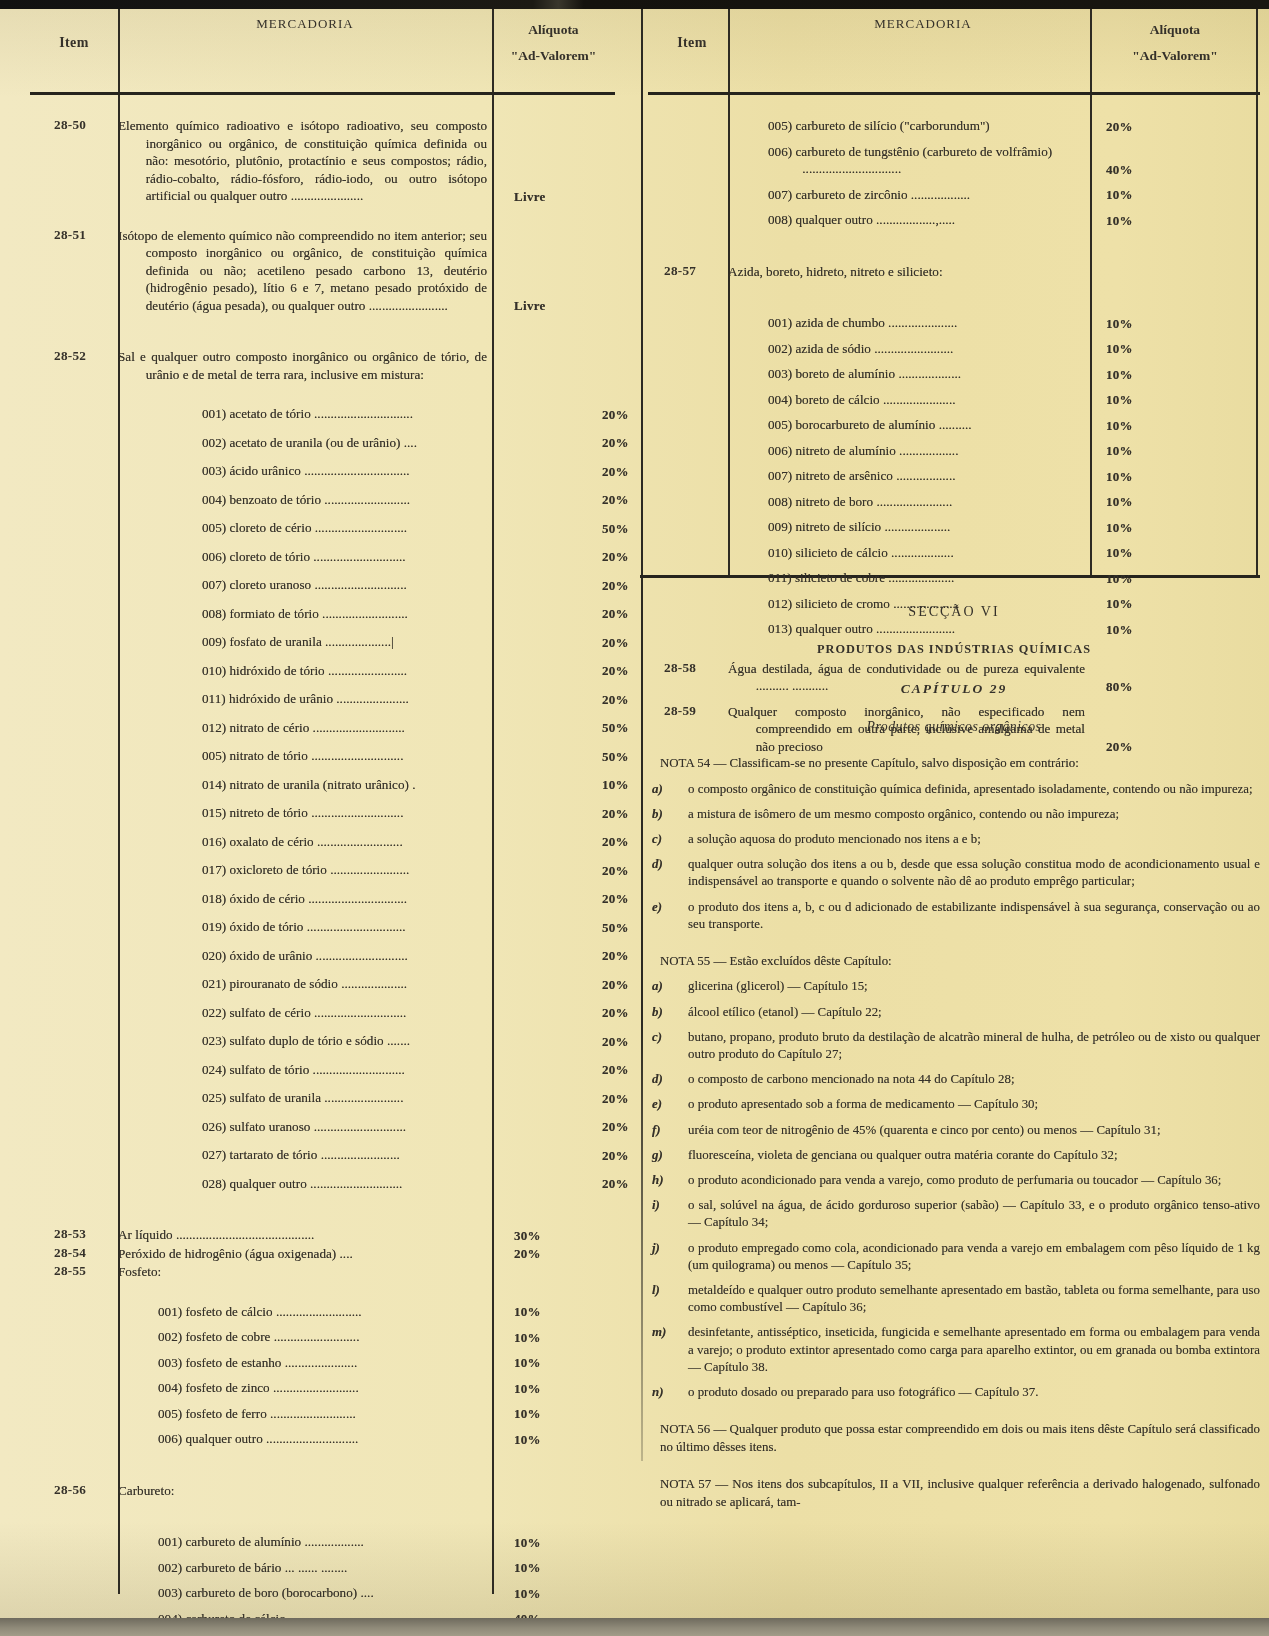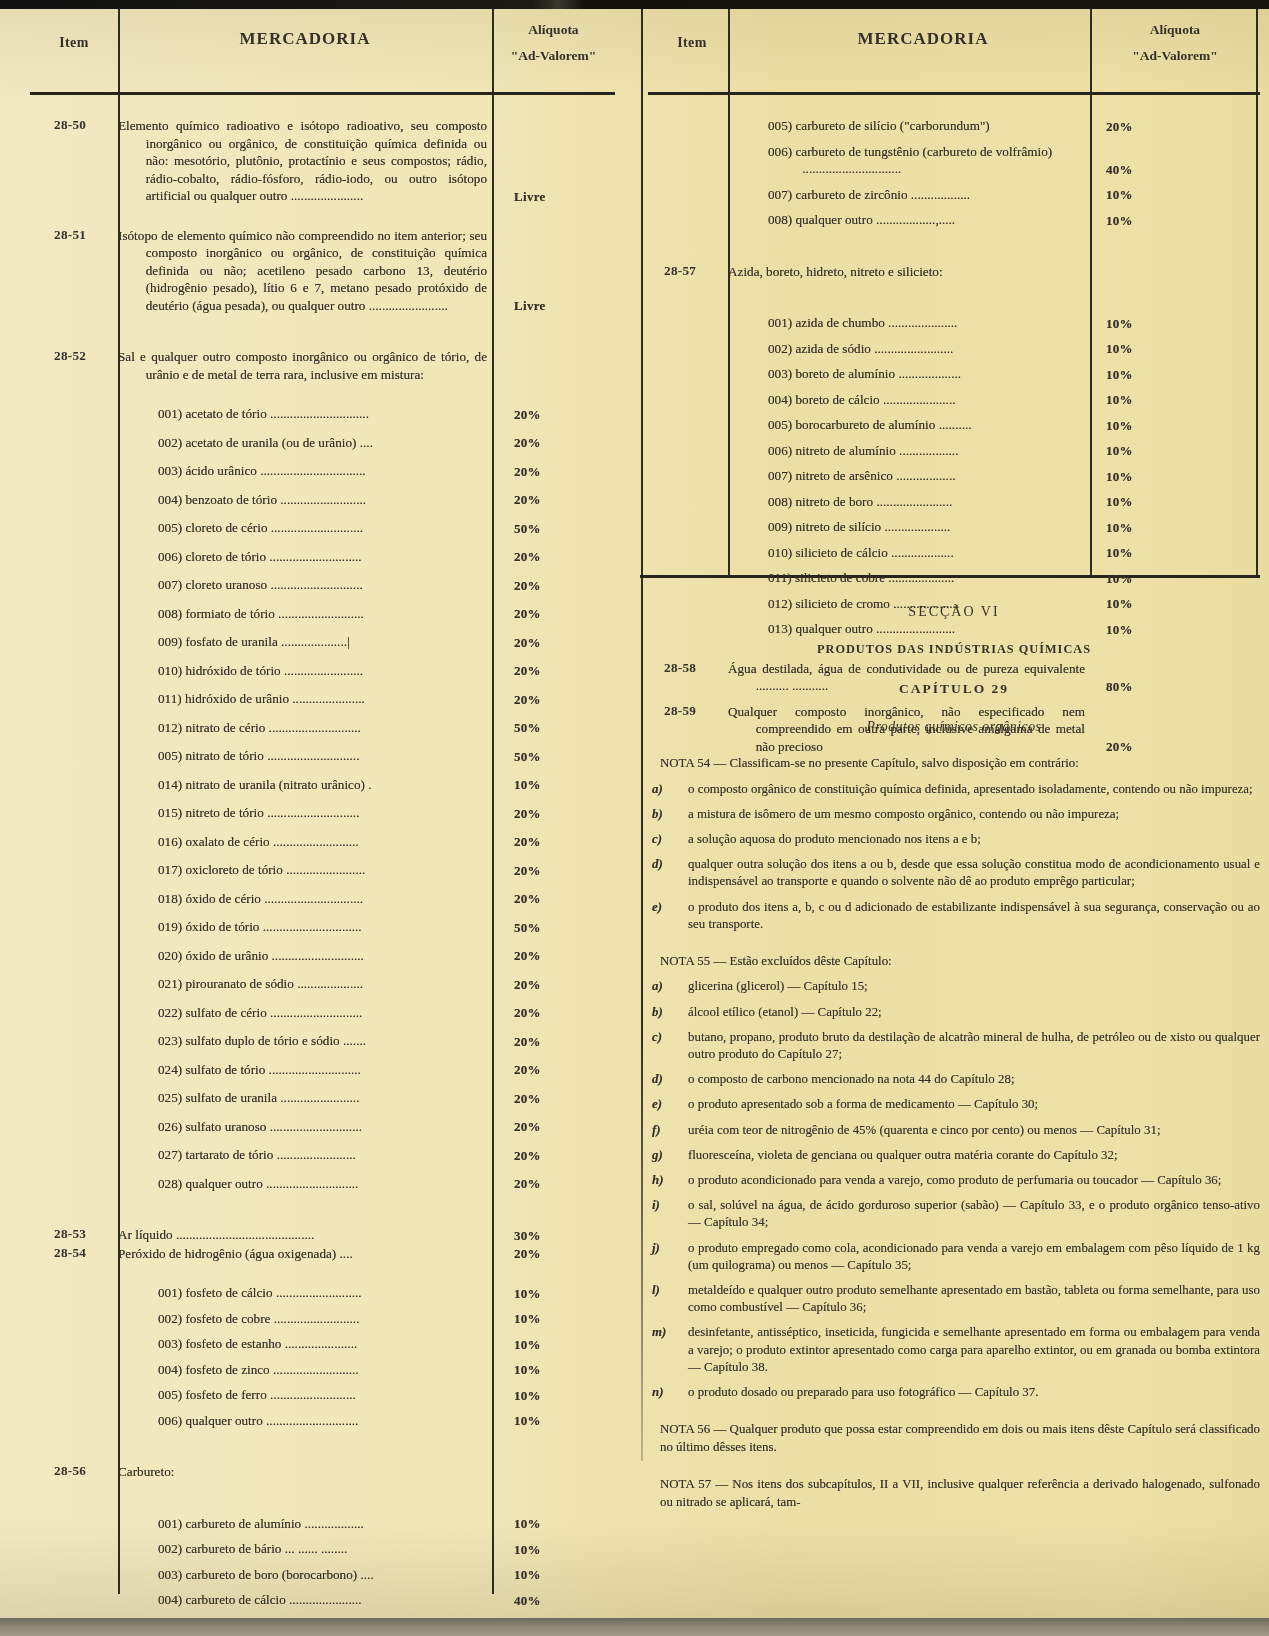--- a/index.html
+++ b/index.html
@@ -26,54 +26,54 @@
   #left-col .vrule.r1{left:88px;height:1585px;}
   #left-col .vrule.r2{left:462px;height:1585px;}
   #right-col .vrule.r1{left:80px;height:566px;}
   #right-col .vrule.r2{left:442px;height:566px;}
   #right-col .vrule.r3{left:608px;height:566px;}
   .hdr-rule{position:absolute;left:0;top:83px;width:100%;height:3px;background:#26241d;}
   .tbl-end-rule{position:absolute;left:-8px;top:566px;width:620px;height:3px;background:#26241d;}
 
   .thead{position:relative;height:86px;}
   .th-item{position:absolute;left:0;top:26px;width:88px;text-align:center;font-weight:700;font-size:14px;letter-spacing:.4px;}
-  .th-merc{position:absolute;left:88px;top:20px;width:374px;text-align:center;font-weight:700;font-size:17px;letter-spacing:1px;}
+  .th-merc{position:absolute;left:88px;top:7px;width:374px;text-align:center;font-weight:400;font-size:13px;letter-spacing:1px;}
   .th-aliq{position:absolute;top:8px;text-align:center;font-weight:700;font-size:13.5px;line-height:26px;}
   #left-col .th-aliq{left:462px;width:123px;}
   #right-col .th-aliq{left:442px;width:170px;}
 
   .tbody{position:relative;padding-top:18px;}
   .t-row{display:flex;align-items:flex-end;}
   .c-item{flex:0 0 88px;box-sizing:border-box;padding-left:24px;font-weight:700;font-size:13.2px;align-self:flex-start;letter-spacing:.3px;}
   #right-col .c-item{flex-basis:80px;padding-left:16px;}
   .c-desc{flex:0 0 374px;box-sizing:border-box;padding-right:5px;font-size:13.2px;line-height:17.5px;
     text-shadow:0 0 .5px rgba(45,40,28,.55);}
   #right-col .c-desc{flex-basis:362px;}
   .c-rate{box-sizing:border-box;font-weight:700;font-size:13px;padding-left:22px;letter-spacing:.3px;
     text-shadow:0 0 .5px rgba(45,40,28,.5);}
   #left-col .c-rate{flex:0 0 123px;}
   #right-col .c-rate{flex:0 0 170px;padding-left:16px;}
 
   .v-para .c-desc{padding-left:2.1em;text-indent:-2.1em;text-align:justify;}
   .v-sub .c-desc,.v-subt .c-desc,.v-line .c-desc{padding-left:calc(40px + 2.6em);text-indent:-2.6em;}
   .v-line .c-desc{padding-left:2.1em;text-indent:-2.1em;}
   .v-para{margin-top:22px;}
-  .v-sub{margin-top:11px;}
+  .v-sub{margin-top:11px;gap:44px;}
   .v-subt{margin-top:8px;}
   .v-line{margin-top:1px;}
   .tbody > .t-row:first-child{margin-top:4px;}
   .gap-lg{margin-top:34px !important;}
   .gap-md{margin-top:22px !important;}
   .gap-sm{margin-top:8px !important;}
 
   
   #notes-area{position:absolute;left:648px;top:588px;width:612px;}
   .sec-h{text-align:center;font-weight:400;letter-spacing:2px;font-size:14px;margin:16px 0 0 0;}
   .sec-h2{text-align:center;font-weight:700;letter-spacing:1px;font-size:12.3px;margin:22px 0 0 0;}
-  .sec-h3{text-align:center;font-weight:700;letter-spacing:2px;font-size:13.5px;margin:24px 0 0 0;}
+  .sec-h3{text-align:center;font-weight:700;font-style:italic;letter-spacing:2px;font-size:13.5px;margin:24px 0 0 0;}
   .sec-h4{text-align:center;font-style:italic;font-size:13.8px;letter-spacing:.5px;margin:22px 0 0 0;}
   .note-head{font-size:12.9px;line-height:17.5px;text-align:justify;margin:20px 0 0 12px;
     text-shadow:0 0 .5px rgba(45,40,28,.5);}
   .note-item{display:flex;margin-top:8px;font-size:12.9px;line-height:17.2px;
     text-shadow:0 0 .4px rgba(45,40,28,.45);}
   .n-letter{flex:0 0 40px;box-sizing:border-box;padding-left:4px;font-style:italic;font-weight:700;}
   .n-text{flex:1;text-align:justify;}
 </style>
 </head>
 <body>
@@ -251,20 +251,25 @@
       <div class="t-row v-line gap-lg">
         <div class="c-item">28-53</div>
         <div class="c-desc">Ar líquido ..........................................</div>
         <div class="c-rate">30%</div>
       </div>
       <div class="t-row v-line">
         <div class="c-item">28-54</div>
         <div class="c-desc">Peróxido de hidrogênio (água oxigenada) ....</div>
         <div class="c-rate">20%</div>
       </div>
+      <div class="t-row v-line">
+        <div class="c-item">28-55</div>
+        <div class="c-desc">Fosfeto:</div>
+        <div class="c-rate"></div>
+      </div>
       <div class="t-row v-subt gap-md">
         <div class="c-item"></div>
         <div class="c-desc">001) fosfeto de cálcio ..........................</div>
         <div class="c-rate">10%</div>
       </div>
       <div class="t-row v-subt">
         <div class="c-item"></div>
         <div class="c-desc">002) fosfeto de cobre ..........................</div>
         <div class="c-rate">10%</div>
       </div>

